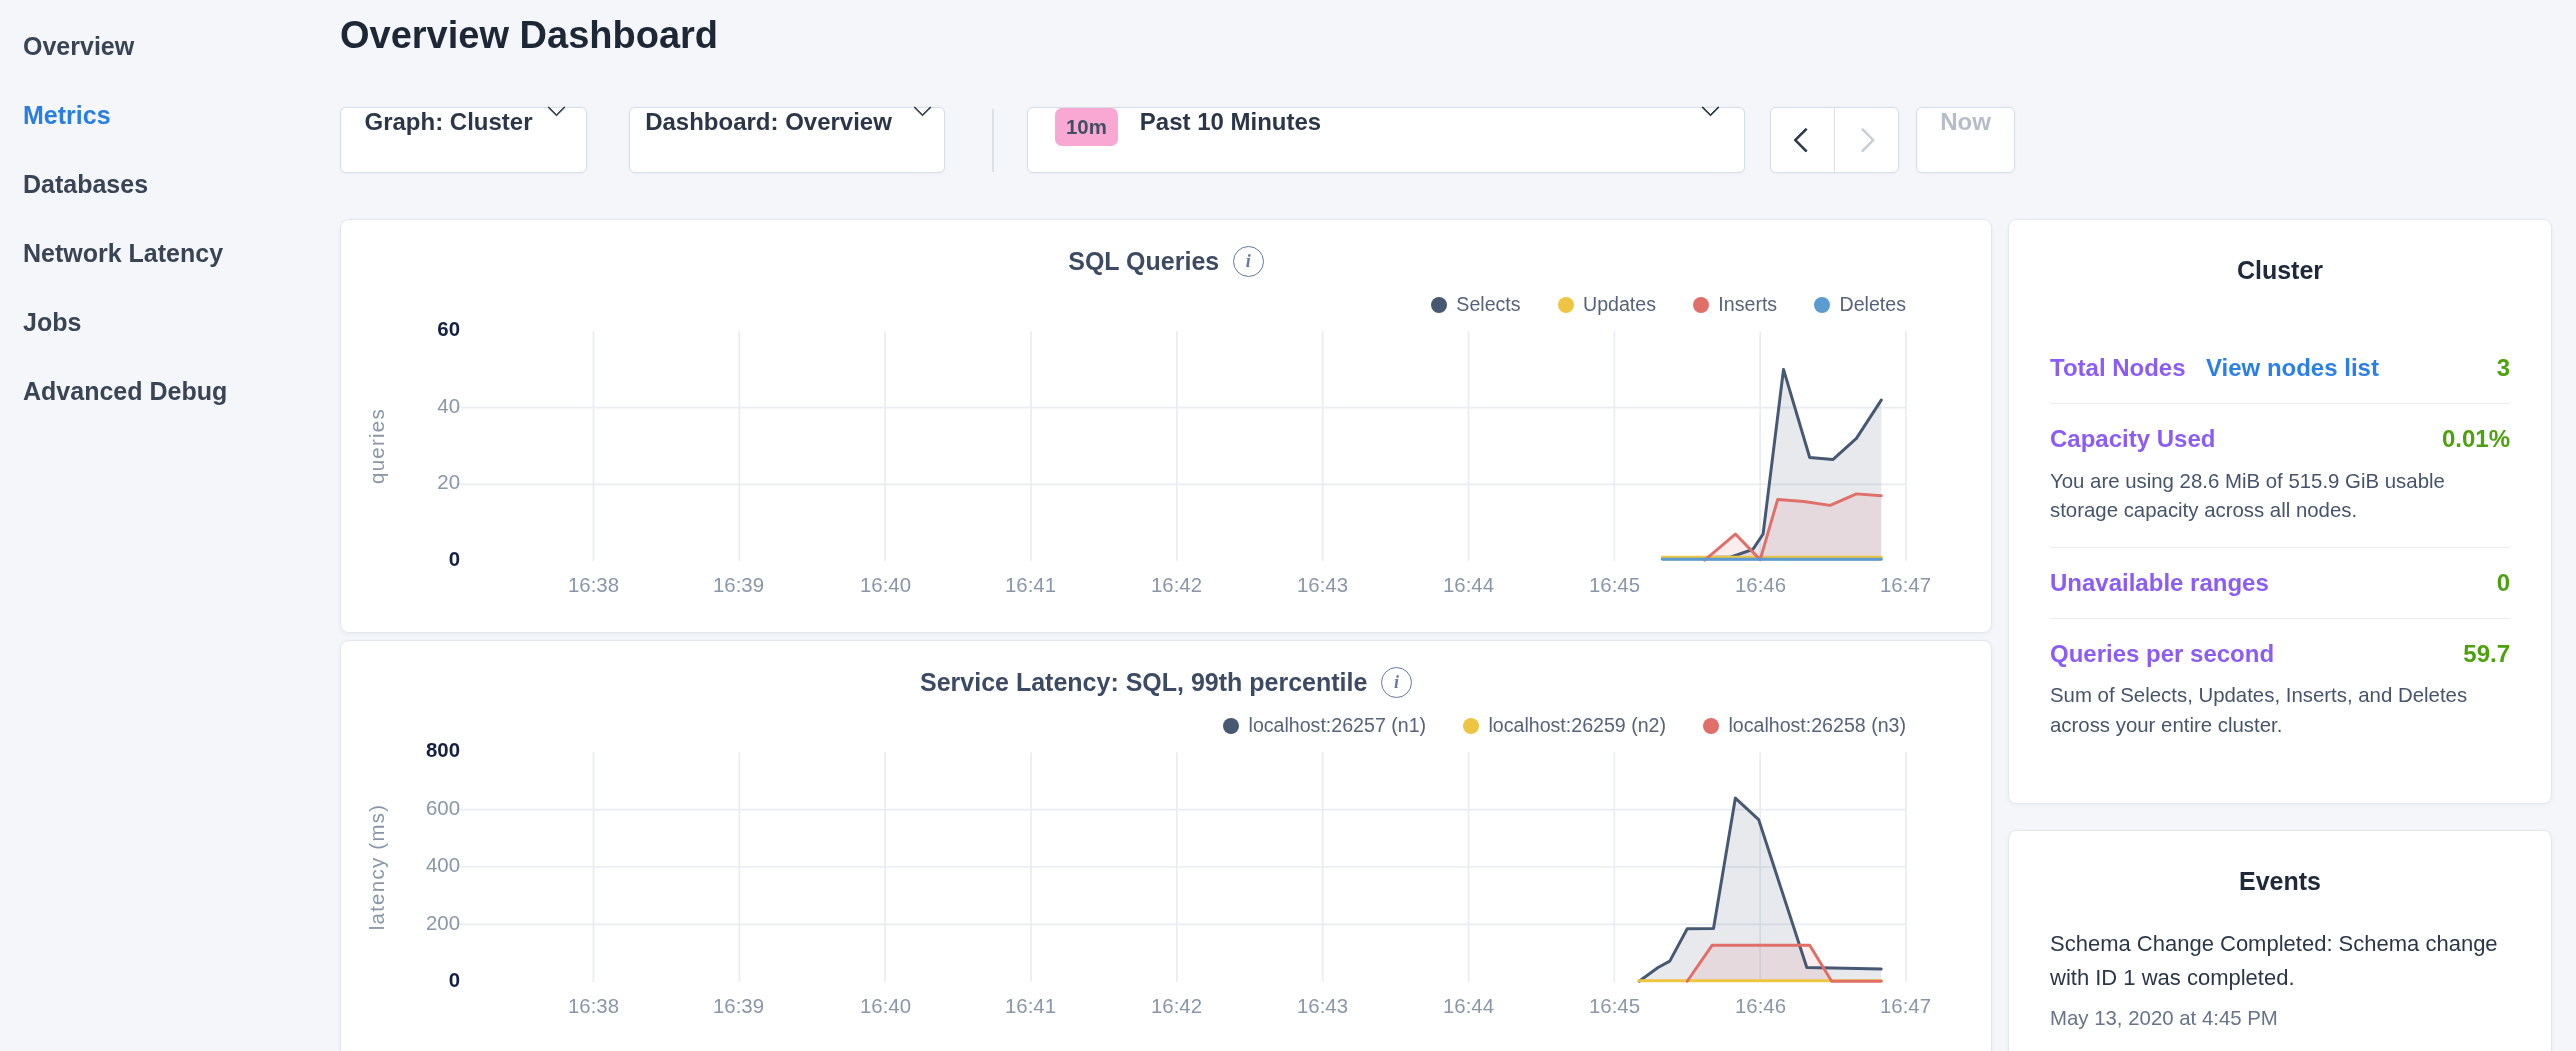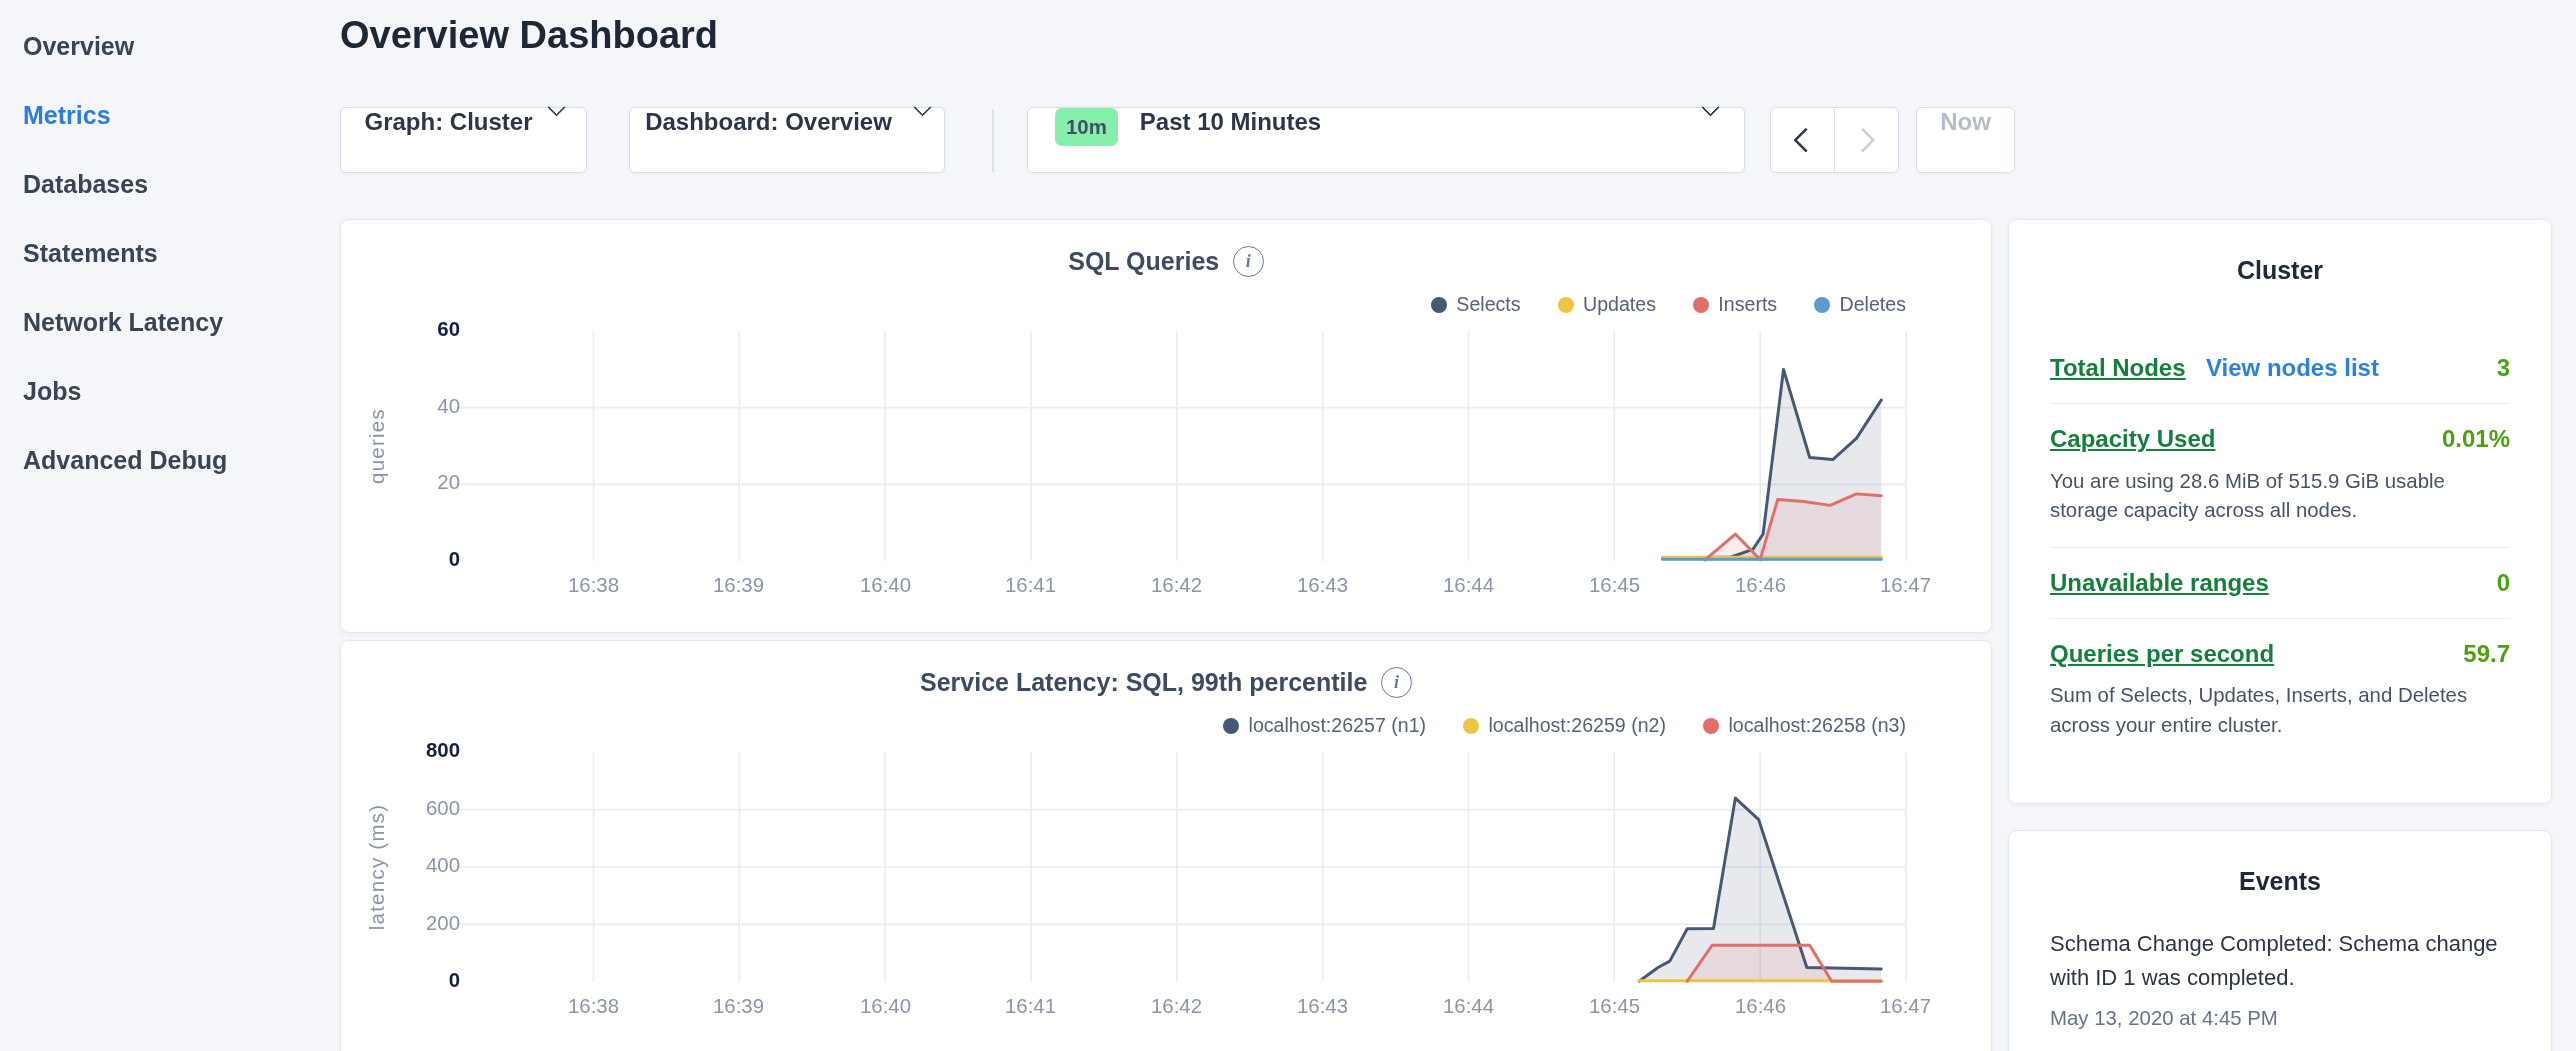--- a/index.html
+++ b/index.html
@@ -18,21 +18,21 @@
   
   .ctl{position:absolute;top:107px;height:66px;background:#fff;border:0.9px solid #d8dee8;
        border-radius:6px;box-shadow:0 0.9px 2.6px rgba(60,70,90,.05);display:flex;align-items:flex-start;
        justify-content:center;font-size:24px;font-weight:700;color:#2c3648;box-sizing:border-box;cursor:pointer;}
   .dd1{left:340px;width:247px;gap:17px;}
   .dd2{left:629px;width:316px;gap:24px;}
   .chev{width:11px;height:11px;border-right:2.6px solid #3a4556;border-bottom:2.6px solid #3a4556;
         transform:rotate(45deg);margin-top:-6.8px;border-radius:0.9px;}
   .vdiv{position:absolute;left:992px;top:109px;width:1.7px;height:63px;background:#dde2ea;}
   .timesel{left:1027px;width:718px;justify-content:flex-start;padding:0 27px;}
-  .range-badge{background:#86efac;border-radius:6.8px;padding:7.7px 11px;font-size:20.4px;font-weight:700;
+  .range-badge{background:#f9a8d4;border-radius:6.8px;padding:7.7px 11px;font-size:20.4px;font-weight:700;
                color:#414e63;margin-right:22px;}
   .timesel .chev{margin-left:auto;border-color:#2c3648;}
   .btn-group{left:1770px;width:129px;padding:0;}
   .btn-half{width:50%;height:100%;display:flex;align-items:center;justify-content:center;}
   .btn-half+.btn-half{border-left:0.9px solid #dde2ea;}
   .arr{width:14.5px;height:14.5px;transform:rotate(45deg);border-radius:1.7px;}
   .arr.left{border-left:3.4px solid #323c4e;border-bottom:3.4px solid #323c4e;margin-left:6.8px;}
   .arr.right{border-right:3.4px solid #c9d0da;border-top:3.4px solid #c9d0da;margin-right:6.8px;}
   .now-btn{left:1916px;width:99px;color:#b6bdc9;}
 
@@ -62,40 +62,39 @@
   .xlab{position:absolute;width:119px;text-align:center;font-size:20.4px;color:#8a96a8;}
   .axis-name{position:absolute;top:50%;left:-100px;transform:translate(-50%,-50%) rotate(-90deg);
              font-size:20.4px;color:#8a96a8;letter-spacing:1.3px;white-space:nowrap;}
 
   
   .panel-title{margin:0;padding-top:36px;text-align:center;font-size:25px;font-weight:700;color:#20293a;}
   .srows{margin:48px 41px 0 41px;}
   .srow{padding:21px 0;border-bottom:0.9px solid #e9edf2;}
   .srow:last-child{border-bottom:none;}
   .srow-head{display:flex;align-items:baseline;}
-  .srow-label{font-size:24px;font-weight:700;color:#15803d;text-decoration:underline;}
+  .srow-label{font-size:24px;font-weight:700;color:#8b5cf6;}
   .srow-link{font-size:24px;font-weight:700;color:var(--link,#2b7fe8);margin-left:20.4px;cursor:pointer;text-decoration:none;}
   .srow-value{margin-left:auto;font-size:24px;font-weight:700;color:var(--green,#4da10e);white-space:nowrap;}
   .srow-desc{margin:13.6px 0 0 0;font-size:20.4px;color:#46536a;line-height:1.45;}
 
   
   .event-item{margin:31px 41px 0 41px;}
   .event-msg{margin:0;font-size:22px;color:#2c3648;line-height:1.55;}
   .event-time{margin:12px 0 0 0;font-size:20.4px;color:#66738a;}
 </style>
 </head>
 <body>
 
 <div id="app">
 
   <nav class="sidebar">
     <div class="side-item">Overview</div>
     <div class="side-item active">Metrics</div>
     <div class="side-item">Databases</div>
-    <div class="side-item">Statements</div>
     <div class="side-item">Network Latency</div>
     <div class="side-item">Jobs</div>
     <div class="side-item">Advanced Debug</div>
   </nav>
 
   <h1 class="page-title">Overview Dashboard</h1>
 
   <div class="ctl dd1">
     <span>Graph: Cluster</span>
     <span class="chev"></span>

